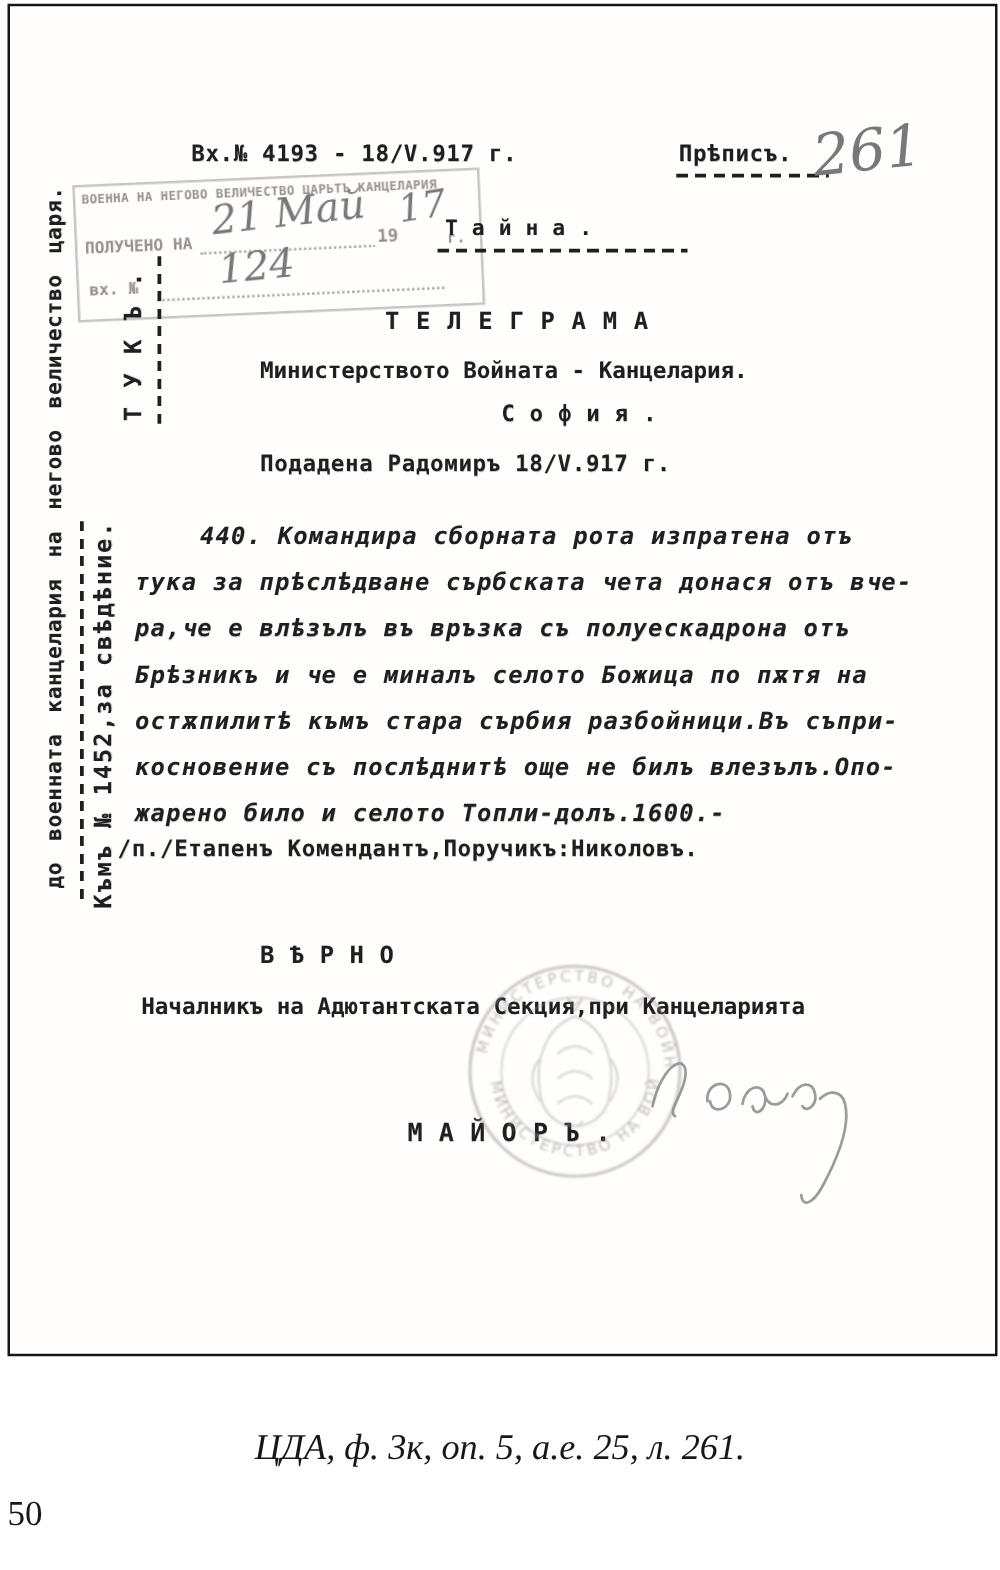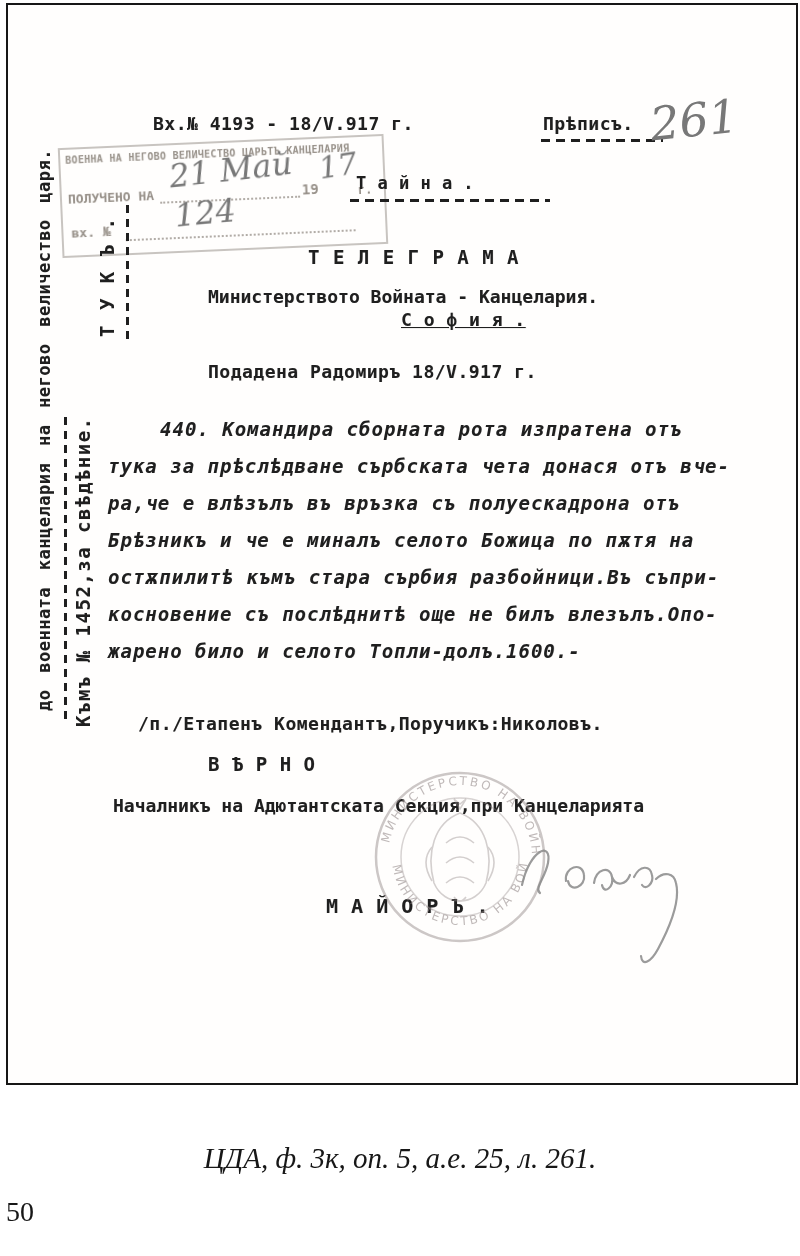--- a/index.html
+++ b/index.html
@@ -58,32 +58,32 @@
       <div class="hw" style="left:108px;top:8px;font-size:32px;transform:rotate(-4deg);">21 Май</div>
       <div class="hw" style="left:258px;top:10px;font-size:30px;transform:rotate(-6deg);">17</div>
       <div class="hw" style="left:112px;top:50px;font-size:32px;transform:rotate(-3deg);">124</div>
     </div>
 
     <div class="tw" style="left:348px;top:168px;font-size:17px;">Т а й н а .</div>
     <div class="hdash" style="left:342px;top:194px;width:200px;"></div>
 
     <div class="tw" style="left:300px;top:241px;font-size:19px;letter-spacing:1px;">Т Е Л Е Г Р А М А</div>
     <div class="tw" style="left:200px;top:281px;letter-spacing:0;">Министерството Войната - Канцелария.</div>
-    <div class="tw" style="left:393px;top:304px;text-decoration:underline;">С о ф и я .</div>
+    <div class="tw" style="left:393px;top:316px;">С о ф и я .</div>
     <div class="tw" style="left:200px;top:356px;">Подадена Радомиръ 18/V.917 г.</div>
 
     <div class="tw body-line" style="left:152px;top:413px;">440. Командира сборната рота изпратена отъ</div>
     <div class="tw body-line" style="left:100px;top:450px;">тука за прѣслѣдване сърбската чета донася отъ вче-</div>
     <div class="tw body-line" style="left:100px;top:487px;">ра,че е влѣзълъ въ връзка съ полуескадрона отъ</div>
     <div class="tw body-line" style="left:100px;top:524px;">Брѣзникъ и че е миналъ селото Божица по пѫтя на</div>
     <div class="tw body-line" style="left:100px;top:561px;">остѫпилитѣ къмъ стара сърбия разбойници.Въ съпри-</div>
     <div class="tw body-line" style="left:100px;top:598px;">косновение съ послѣднитѣ още не билъ влезълъ.Опо-</div>
     <div class="tw body-line" style="left:100px;top:635px;">жарено било и селото Топли-долъ.1600.-</div>
 
-    <div class="tw" style="left:86px;top:708px;margin-left:44px;">/п./Етапенъ Комендантъ,Поручикъ:Николовъ.</div>
+    <div class="tw" style="left:86px;top:664px;">/п./Етапенъ Комендантъ,Поручикъ:Николовъ.</div>
 
     <div class="tw" style="left:200px;top:748px;font-size:19px;">В Ѣ Р Н О</div>
     <div class="tw" style="left:105px;top:790px;letter-spacing:0;">Началникъ на Адютантската Секция,при Канцеларията</div>
     <div class="tw" style="left:318px;top:889px;font-size:20px;">М А Й О Р Ъ .</div>
 
     <svg class="seal-svg" width="196" height="200" viewBox="0 0 196 200">
       <defs>
         <path id="arcTop" d="M 26,100 A 72,72 0 0 1 170,100"></path>
         <path id="arcBottom" d="M 30,100 A 68,68 0 0 0 166,100"></path>
       </defs>

